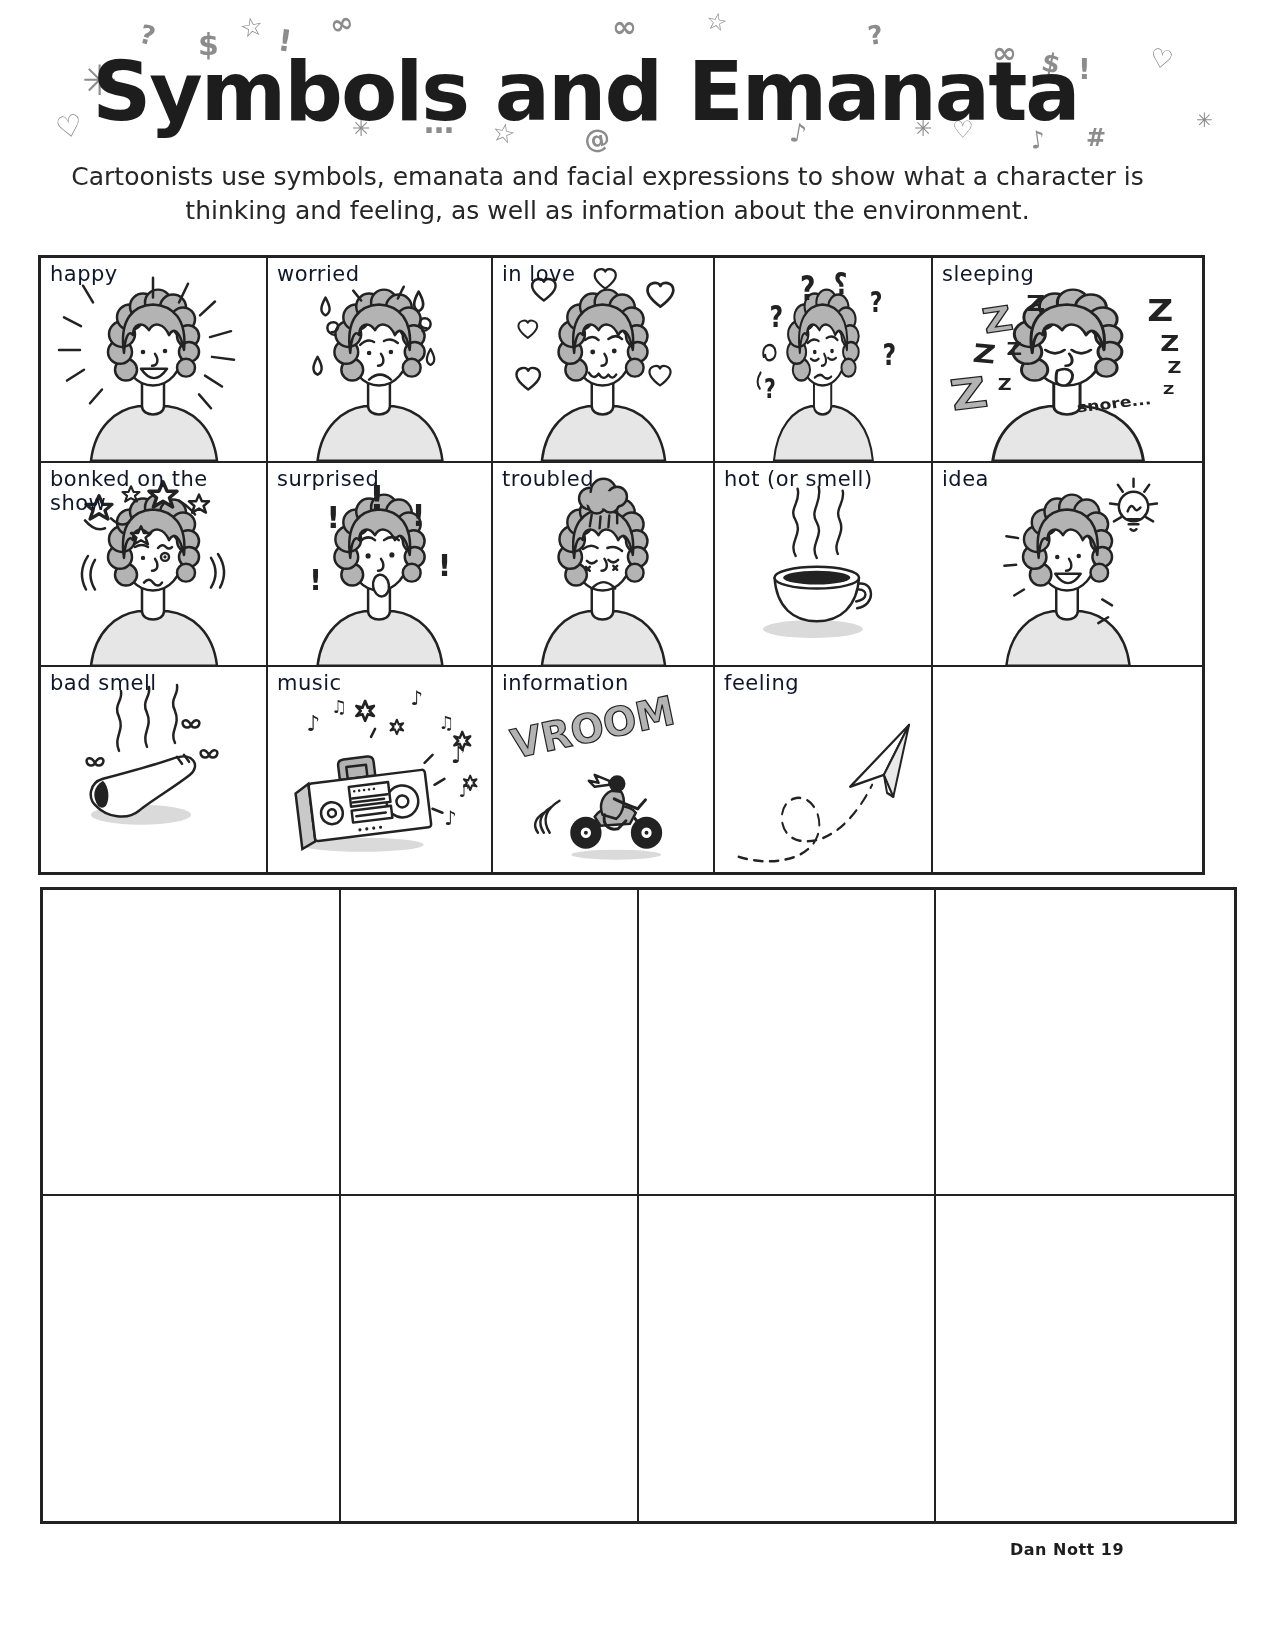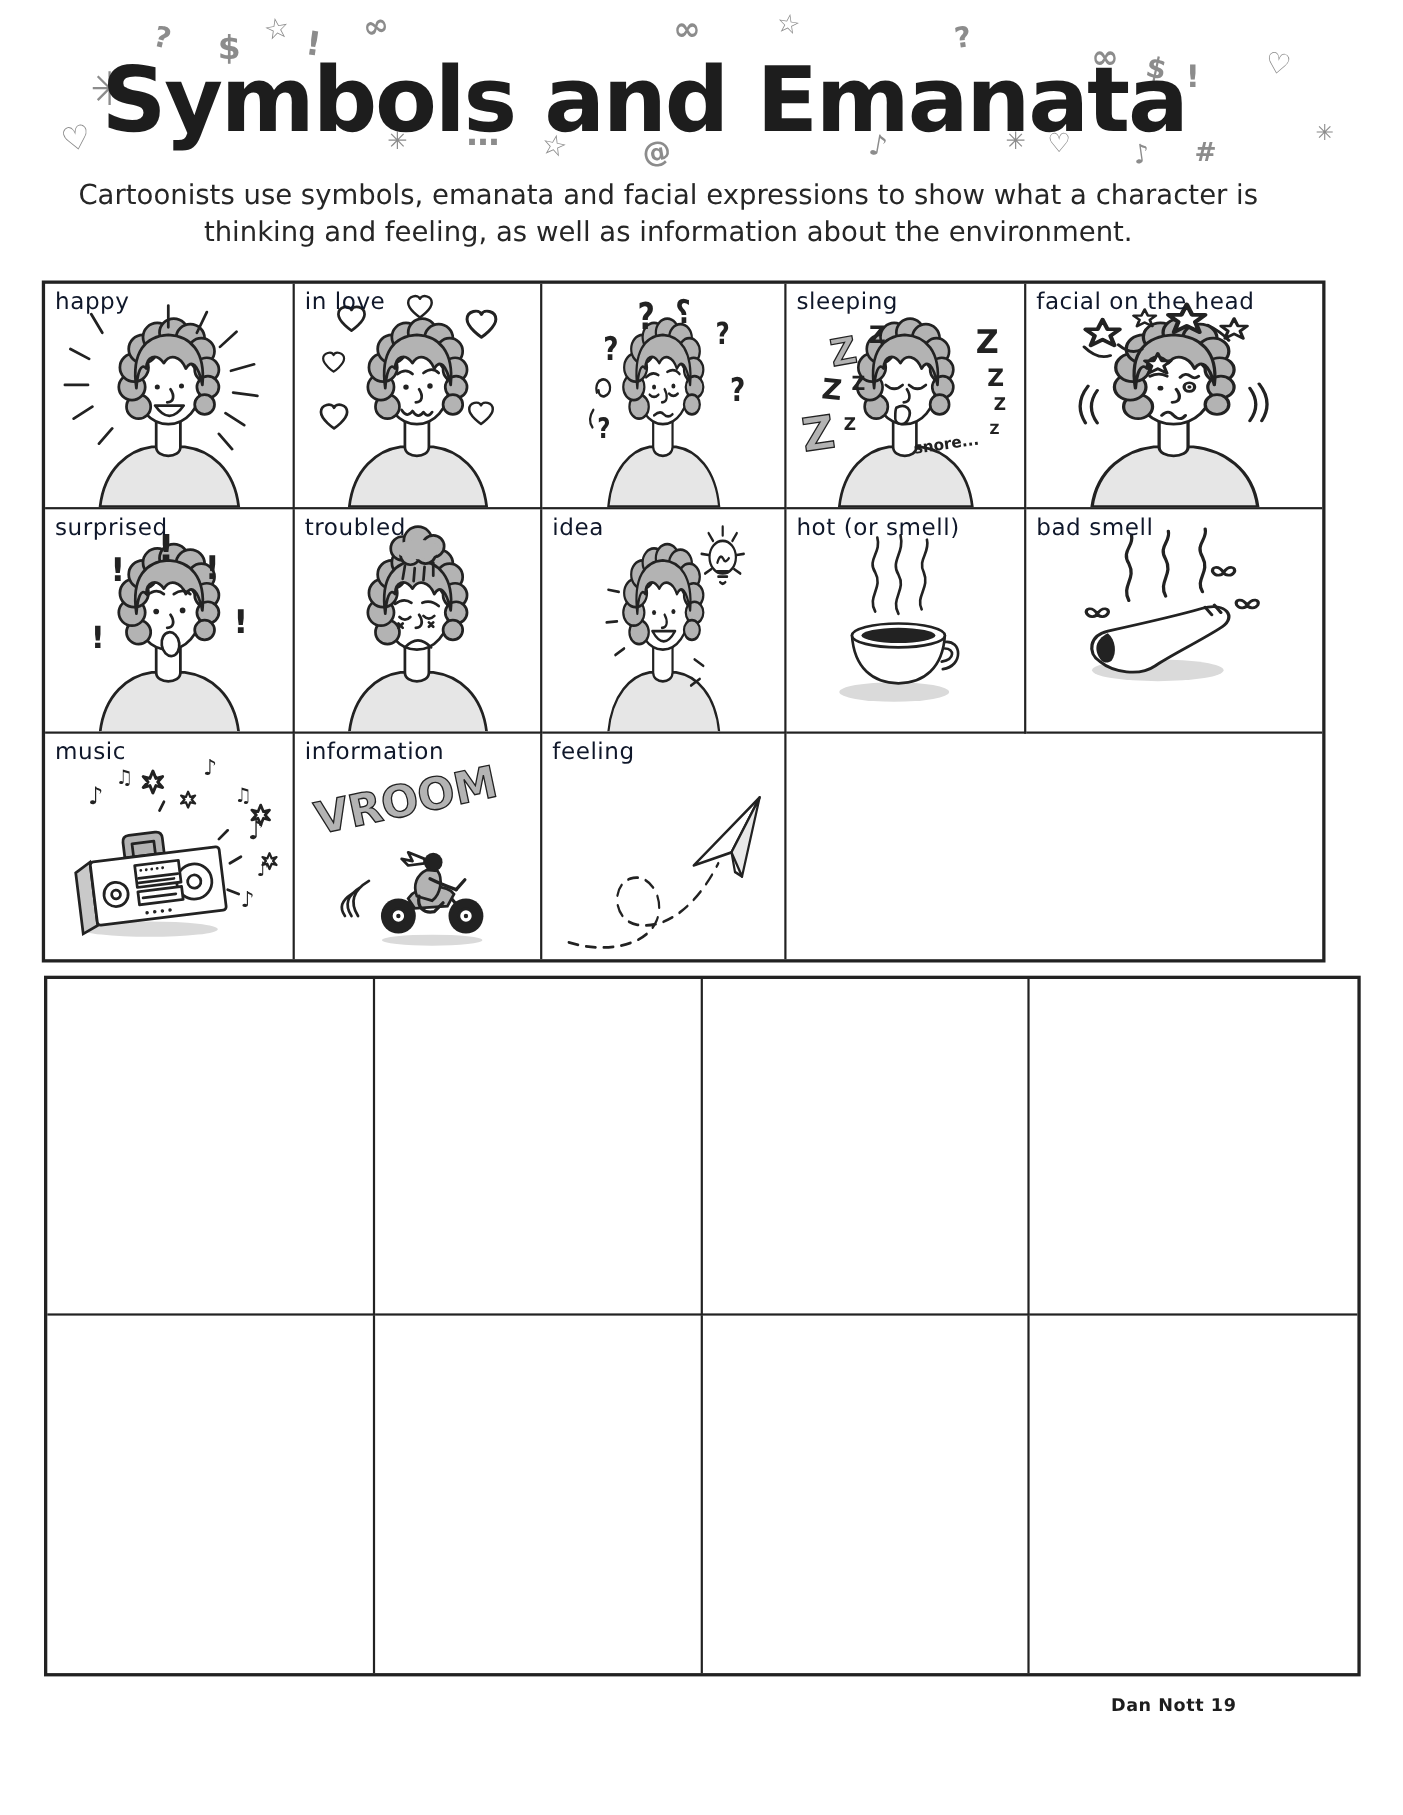--- a/index.html
+++ b/index.html
@@ -114,20 +114,39 @@
           <path d="M112,20 L112,40 M147,26 L138,45 M174,44 L159,58 M190,74 L169,80 M193,103 L171,100 M181,130 L164,119 M42,28 L52,45 M23,60 L40,69 M18,93 L39,93 M26,124 L43,113 M49,147 L61,133 M170,152 L158,138"></path>
         </g>
         <g>
           <circle class="k" cx="102" cy="95" r="2.3"></circle>
             <circle class="k" cx="124" cy="94" r="2.3"></circle>
           <path class="w" d="M100,112 Q113,131 126,112 Z"></path>
         </g>
       </svg>
     </div>
 
+    <div class="panel">
+      <span class="plabel">worried</span>
+      <svg class="art" viewBox="0 0 225 205" preserveAspectRatio="none">
+        <use href="#bust"></use>
+        <g>
+          <use href="#drop" class="w" transform="translate(58,40)"></use>
+          <use href="#drop" class="w" transform="translate(152,34) scale(1.1)"></use>
+          <use href="#drop" class="w" transform="translate(50,100)"></use>
+          <use href="#drop" class="w" transform="translate(164,92) scale(0.9)"></use>
+          <path class="s" d="M68,78 c-11,-2 -10,-13 -2,-13 c7,0 6,10 -2,10 M156,74 c11,-2 10,-13 2,-13 c-7,0 -6,10 2,10 M86,33 L94,43 M137,29 L131,41"></path>
+        </g>
+        <g>
+          <path class="s" d="M93,88 Q100,81 107,85 M117,84 Q124,80 131,86"></path>
+          <circle class="k" cx="102" cy="96" r="2.3"></circle>
+            <circle class="k" cx="124" cy="95" r="2.3"></circle>
+          <path class="s" d="M102,123 Q113,113 124,123"></path>
+        </g>
+      </svg>
+    </div>
 
 
     <div class="panel">
       <span class="plabel">in love</span>
       <svg class="art" viewBox="0 0 225 205" preserveAspectRatio="none">
         <use href="#bust"></use>
         <g>
           <use href="#heart" class="w" transform="translate(40,22)"></use>
           <use href="#heart" class="w" transform="translate(104,12) scale(0.9)"></use>
           <use href="#heart" class="w" transform="translate(158,26) scale(1.1)"></use>
@@ -186,21 +205,21 @@
         </g>
         <g>
           <path class="s" d="M94,93 q8,7 16,0 M116,93 q8,7 16,0"></path>
           <path class="w" d="M104,114 c9,-5 16,2 11,11 c-4,7 -13,4 -12,-3 c0,-3 0,-6 1,-8 Z"></path>
         </g>
         <text class="h" transform="translate(152,152) rotate(-8)" font-size="14.5" font-weight="normal" text-anchor="middle">snore...</text>
       </svg>
     </div>
 
     <div class="panel">
-      <span class="plabel">facial on the head</span>
+      <span class="plabel">bonked on the show</span>
       <svg class="art" viewBox="0 0 225 205" preserveAspectRatio="none">
         <use href="#bust"></use>
         <g>
           <use href="#star5" class="w" transform="translate(58,46) scale(1.3)"></use>
           <use href="#star5" class="w" transform="translate(90,32) scale(0.85)"></use>
           <use href="#star5" class="w" transform="translate(122,33) scale(1.4)"></use>
           <use href="#star5" class="w" transform="translate(158,42)"></use>
           <use href="#star5" class="w" transform="translate(100,74)"></use>
           <path class="s" d="M44,58 Q54,70 64,66 M70,56 Q80,66 88,60 M138,38 Q148,44 154,52"></path>
           <path class="s" d="M54,98 q-9,15 0,30 M47,94 q-11,17 -2,34 M170,96 q9,15 0,30 M177,92 q11,17 2,34"></path>
@@ -246,58 +265,58 @@
             <circle class="g" cx="106" cy="42" r="9"></circle>
           <circle class="g" cx="120" cy="41" r="9"></circle>
           <ellipse class="gn" cx="113" cy="37" rx="20" ry="9"></ellipse>
           <path class="s" d="M101,52 L99,64 M110,54 L109,66 M119,53 L118,65 M127,49 L127,61"></path>
         </g>
         <g>
           <path class="s" d="M92,87 q8,-6 15,-1 M117,86 q8,-3 15,3"></path>
           <path class="s" d="M96,99 q5,5 10,0 M118,98 q5,5 10,0"></path>
           <path class="s" d="M95,105 l4,4 M99,105 l-4,4 M123,104 l4,4 M127,104 l-4,4"></path>
           <path class="s" d="M101,127 Q113,114 125,127"></path>
+        </g>
+      </svg>
+    </div>
+
+    <div class="panel">
+      <span class="plabel">hot (or smell)</span>
+      <svg class="art" viewBox="0 0 225 205" preserveAspectRatio="none">
+        <g>
+          <ellipse class="sh" cx="102" cy="168" rx="52" ry="9"></ellipse>
+          <path class="w" d="M62,116 C64,146 82,160 106,160 C130,160 148,146 150,116 Z"></path>
+          <ellipse class="w" cx="106" cy="116" rx="44" ry="11"></ellipse>
+          <ellipse class="k" cx="106" cy="116" rx="35" ry="7"></ellipse>
+          <path class="s" d="M150,122 C166,120 168,144 148,147 M150,128 C159,128 160,138 147,140"></path>
+        </g>
+        <g class="s">
+          <path d="M84,94 C76,80 92,72 84,58 C76,46 90,40 86,26"></path>
+          <path d="M106,96 C98,82 114,74 106,60 C98,48 112,40 108,24"></path>
+          <path d="M128,92 C122,80 136,72 130,58 C124,46 136,40 133,28"></path>
         </g>
       </svg>
     </div>
 
     <div class="panel">
       <span class="plabel">idea</span>
       <svg class="art" viewBox="0 0 275 205" preserveAspectRatio="none">
         <g transform="translate(25,0)">
           <use href="#bust"></use>
           <g>
             <circle class="k" cx="102" cy="95" r="2.3"></circle>
               <circle class="k" cx="124" cy="94" r="2.3"></circle>
             <path class="w" d="M100,112 Q113,131 126,112 Z"></path>
           </g>
           <path class="s" d="M50,74 L62,76 M48,104 L60,103 M58,134 L68,128 M148,138 L158,144 M144,162 L154,156"></path>
         </g>
         <g>
           <circle class="w" cx="205" cy="44" r="15"></circle>
           <path class="s" d="M199,49 q3,-9 7,-3 q2,4 6,-1 M199,57 l12,0 M200,62 l10,0 M202,67 q3,3 6,0"></path>
           <path class="s" d="M205,16 L205,24 M221,22 L216,29 M229,41 L221,42 M225,59 L218,55 M189,22 L194,29 M181,41 L189,42 M185,59 L192,55"></path>
-        </g>
-      </svg>
-    </div>
-
-    <div class="panel">
-      <span class="plabel">hot (or smell)</span>
-      <svg class="art" viewBox="0 0 225 205" preserveAspectRatio="none">
-        <g>
-          <ellipse class="sh" cx="102" cy="168" rx="52" ry="9"></ellipse>
-          <path class="w" d="M62,116 C64,146 82,160 106,160 C130,160 148,146 150,116 Z"></path>
-          <ellipse class="w" cx="106" cy="116" rx="44" ry="11"></ellipse>
-          <ellipse class="k" cx="106" cy="116" rx="35" ry="7"></ellipse>
-          <path class="s" d="M150,122 C166,120 168,144 148,147 M150,128 C159,128 160,138 147,140"></path>
-        </g>
-        <g class="s">
-          <path d="M84,94 C76,80 92,72 84,58 C76,46 90,40 86,26"></path>
-          <path d="M106,96 C98,82 114,74 106,60 C98,48 112,40 108,24"></path>
-          <path d="M128,92 C122,80 136,72 130,58 C124,46 136,40 133,28"></path>
         </g>
       </svg>
     </div>
 
     <div class="panel">
       <span class="plabel">bad smell</span>
       <svg class="art" viewBox="0 0 225 205" preserveAspectRatio="none">
         <g>
           <ellipse class="sh" cx="100" cy="148" rx="50" ry="10"></ellipse>
           <path class="w" d="M56,140 C46,132 48,116 62,112 C92,104 120,96 134,91 C152,85 160,99 149,108 C134,120 110,134 98,144 C86,154 66,150 56,140 Z"></path>

